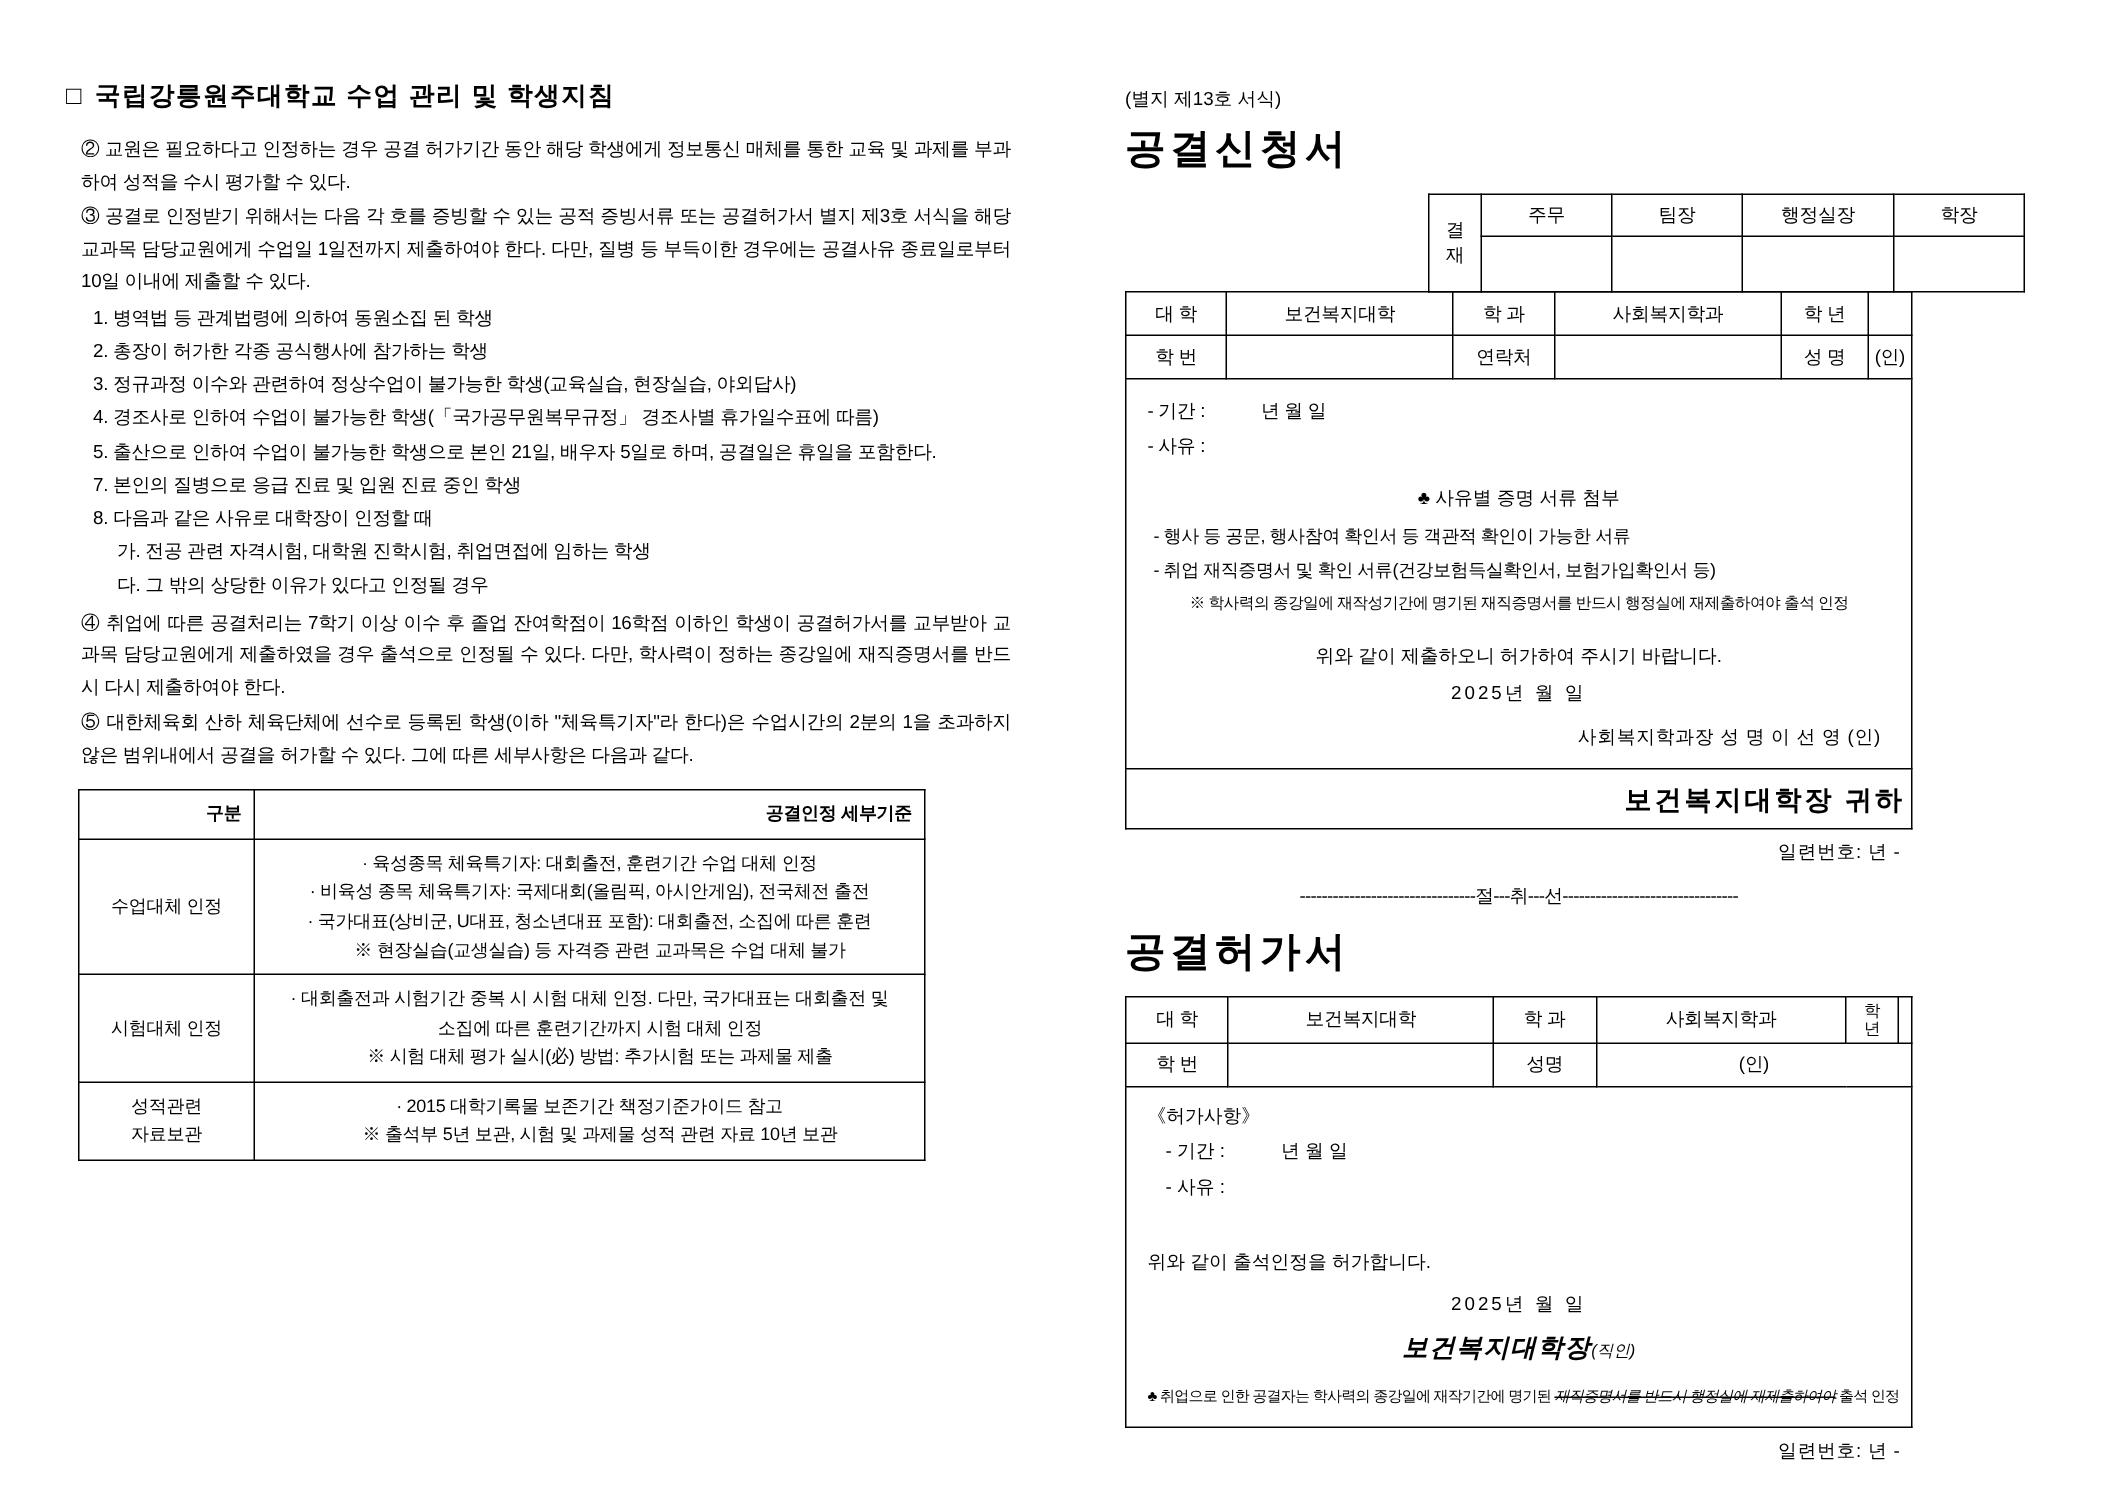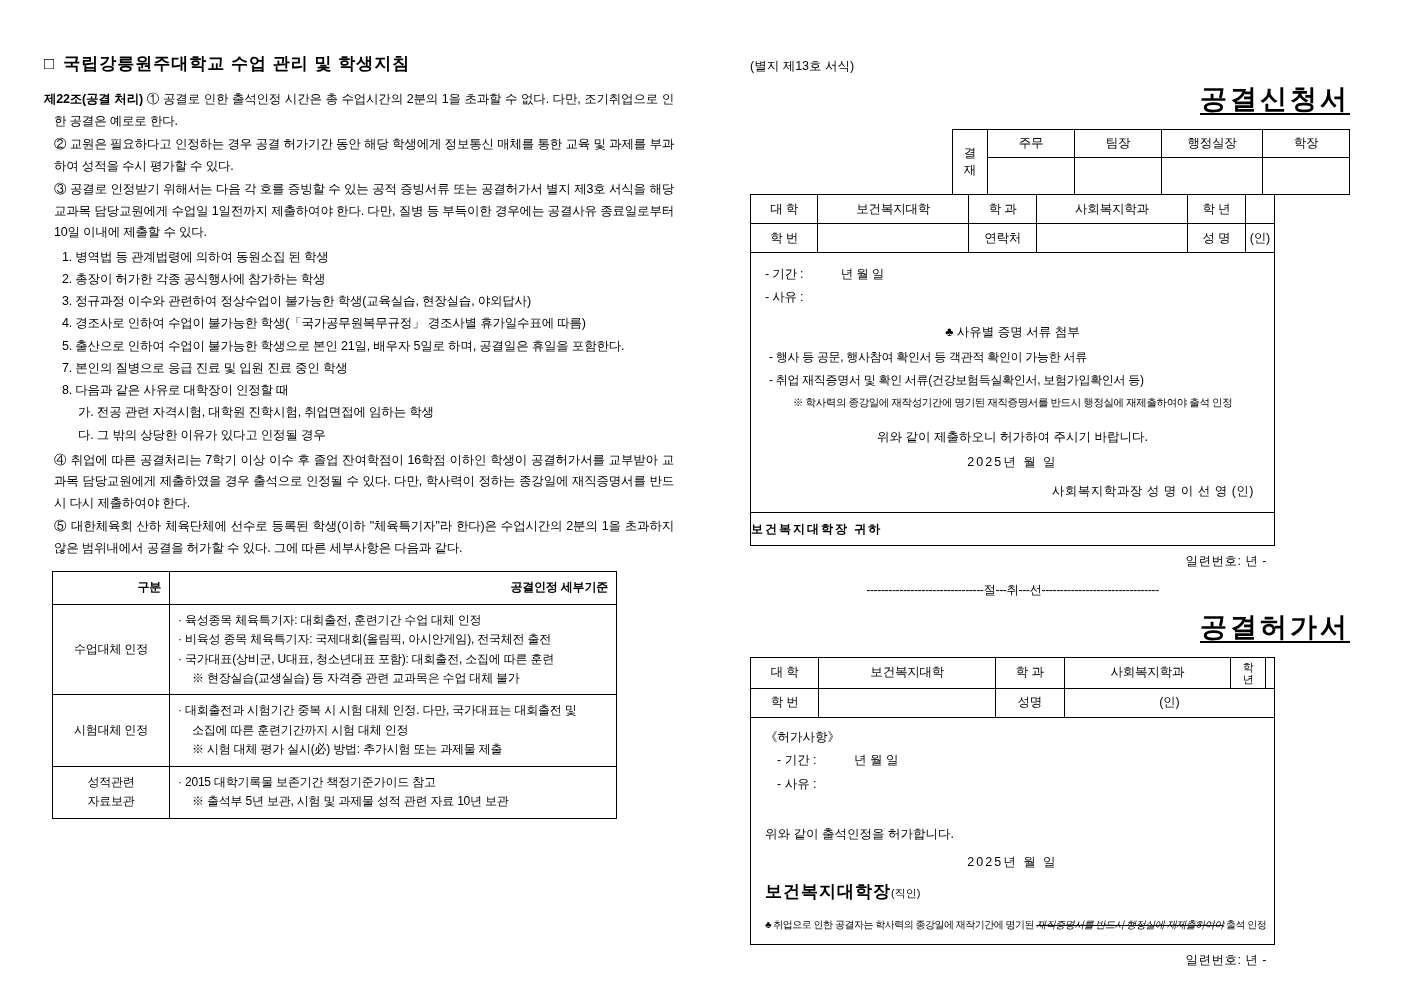--- a/index.html
+++ b/index.html
@@ -83,39 +83,38 @@
   }
   table.crit th {
     text-align: right;
     font-weight: bold;
   }
   table.crit td.label {
     text-align: center;
     width: 100px;
     white-space: nowrap;
   }
-  table.crit td.body div { white-space: nowrap; }
+  table.crit td.body div { white-space: nowrap; text-align: center; }
   table.crit td.body div.ind { padding-left: 14px; }
   
   .right-col {
     position: absolute;
     left: 750px;
     top: 58px;
     width: 600px;
   }
   .form-note {
     font-size: 12.5px;
     margin-bottom: 2px;
   }
   .form-title {
-    text-align: right;
+    text-align: left;
     font-size: 27px;
     font-weight: bold;
     letter-spacing: 3px;
-    text-decoration: underline;
     text-underline-offset: 5px;
     margin: 6px 0 12px 0;
   }
   .form-title.second { margin-top: 0; }
   table.frm {
     border-collapse: collapse;
     font-size: 12.5px;
   }
   table.frm td {
     border: 1px solid #000;
@@ -182,24 +181,24 @@
     font-size: 12.5px;
     margin-top: 6px;
     padding-right: 6px;
     letter-spacing: 0.5px;
   }
   .to-box {
     border: 1px solid #000;
     border-top: none;
     width: 525px;
     box-sizing: border-box;
-    text-align: left;
-    font-size: 12px;
+    text-align: right;
+    font-size: 18px;
     font-weight: bold;
-    padding: 8px 16px 7px 0;
+    padding: 8px 4px 7px 0;
     letter-spacing: 2px;
   }
   .serial {
     text-align: right;
     font-size: 12.5px;
     width: 525px;
     margin-top: 7px;
     padding-right: 8px;
     box-sizing: border-box;
     letter-spacing: 0.5px;
@@ -228,24 +227,26 @@
     margin-top: 26px;
     font-size: 12.5px;
   }
   .permit-date {
     text-align: center;
     font-size: 12.5px;
     margin-top: 4px;
     letter-spacing: 2px;
   }
   .permit-org {
+    text-align: center;
     font-size: 17px;
     font-weight: bold;
     margin-top: 2px;
     letter-spacing: 1px;
+    font-style: italic;
   }
   .permit-org .seal {
     font-size: 11px;
     font-weight: normal;
     letter-spacing: 0;
   }
   .permit-footnote {
     font-size: 10px;
     margin-top: 6px;
     letter-spacing: -0.5px;
@@ -256,24 +257,20 @@
 </head>
 <body>
 
 <div class="page">
 
   <div class="left-col">
     <div class="doc-title">
       <span class="box-mark">□</span><span>국립강릉원주대학교 수업 관리 및 학생지침</span>
     </div>
 
-    <div class="para hang">
-      <b>제22조(공결 처리)</b>
-      <span>① 공결로 인한 출석인정 시간은 총 수업시간의 2분의 1을 초과할 수 없다. 다만, 조기취업으로 인한 공결은 예로로 한다.</span>
-    </div>
 
     <div class="para indent1">② 교원은 필요하다고 인정하는 경우 공결 허가기간 동안 해당 학생에게 정보통신 매체를 통한 교육 및 과제를 부과하여 성적을 수시 평가할 수 있다.</div>
     <div class="para indent1">③ 공결로 인정받기 위해서는 다음 각 호를 증빙할 수 있는 공적 증빙서류 또는 공결허가서 별지 제3호 서식을 해당 교과목 담당교원에게 수업일 1일전까지 제출하여야 한다. 다만, 질병 등 부득이한 경우에는 공결사유 종료일로부터 10일 이내에 제출할 수 있다.</div>
 
     <div>
       <div class="list-item">1. 병역법 등 관계법령에 의하여 동원소집 된 학생</div>
       <div class="list-item">2. 총장이 허가한 각종 공식행사에 참가하는 학생</div>
       <div class="list-item">3. 정규과정 이수와 관련하여 정상수업이 불가능한 학생(교육실습, 현장실습, 야외답사)</div>
       <div class="list-item">4. 경조사로 인하여 수업이 불가능한 학생(「국가공무원복무규정」 경조사별 휴가일수표에 따름)</div>
       <div class="list-item">5. 출산으로 인하여 수업이 불가능한 학생으로 본인 21일, 배우자 5일로 하며, 공결일은 휴일을 포함한다.</div>

